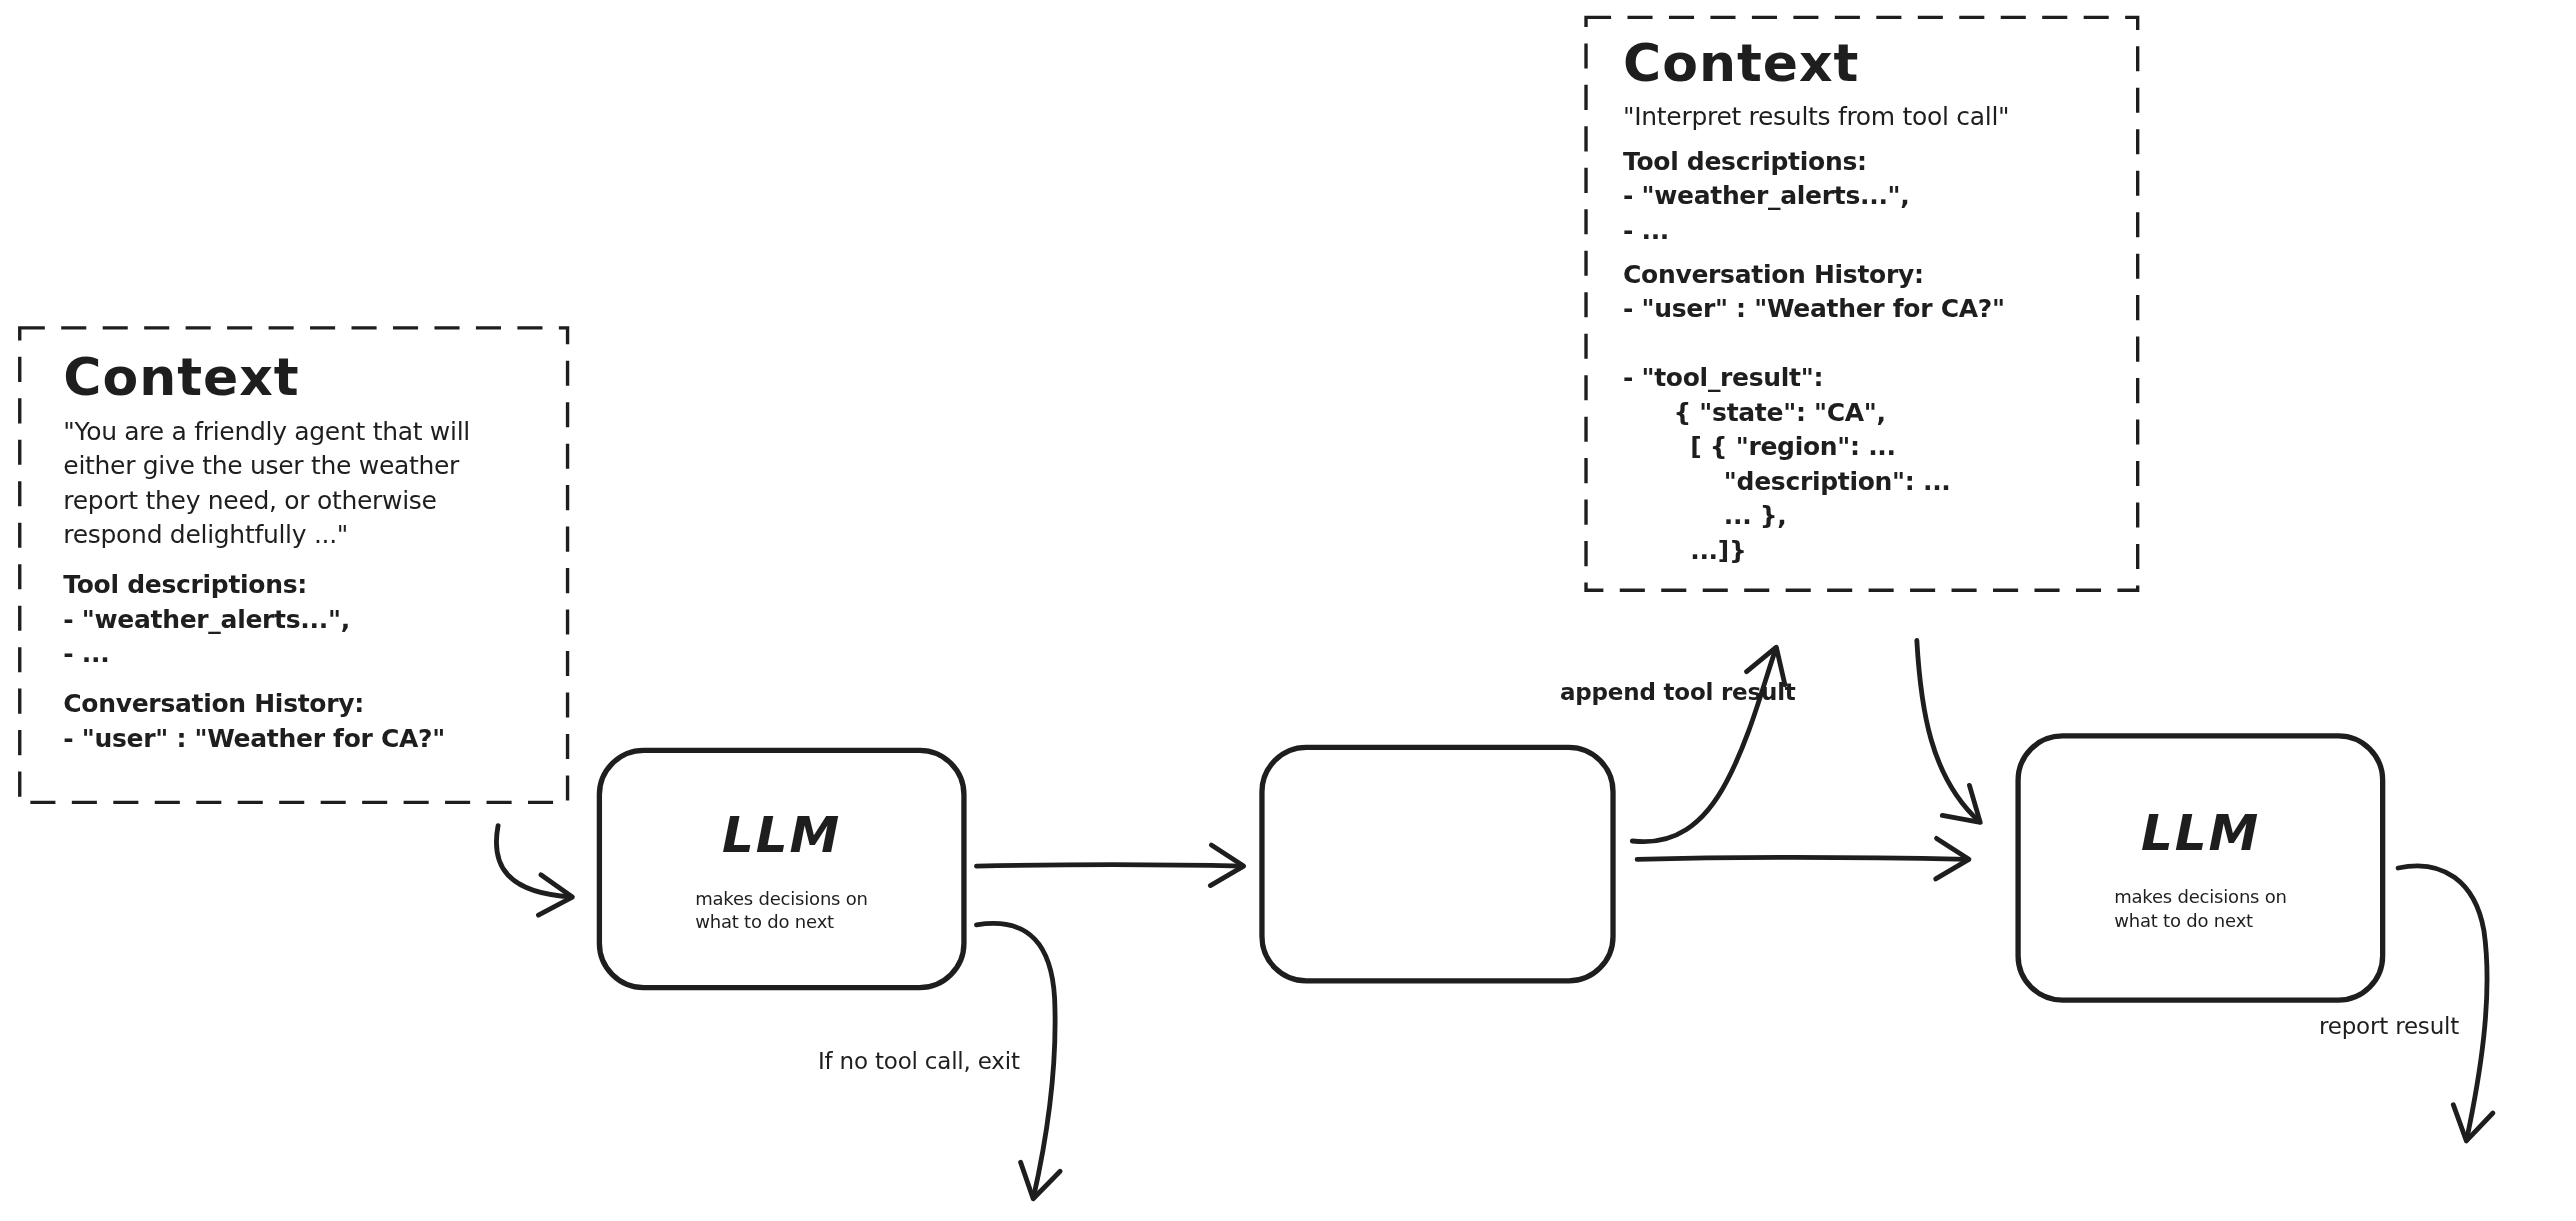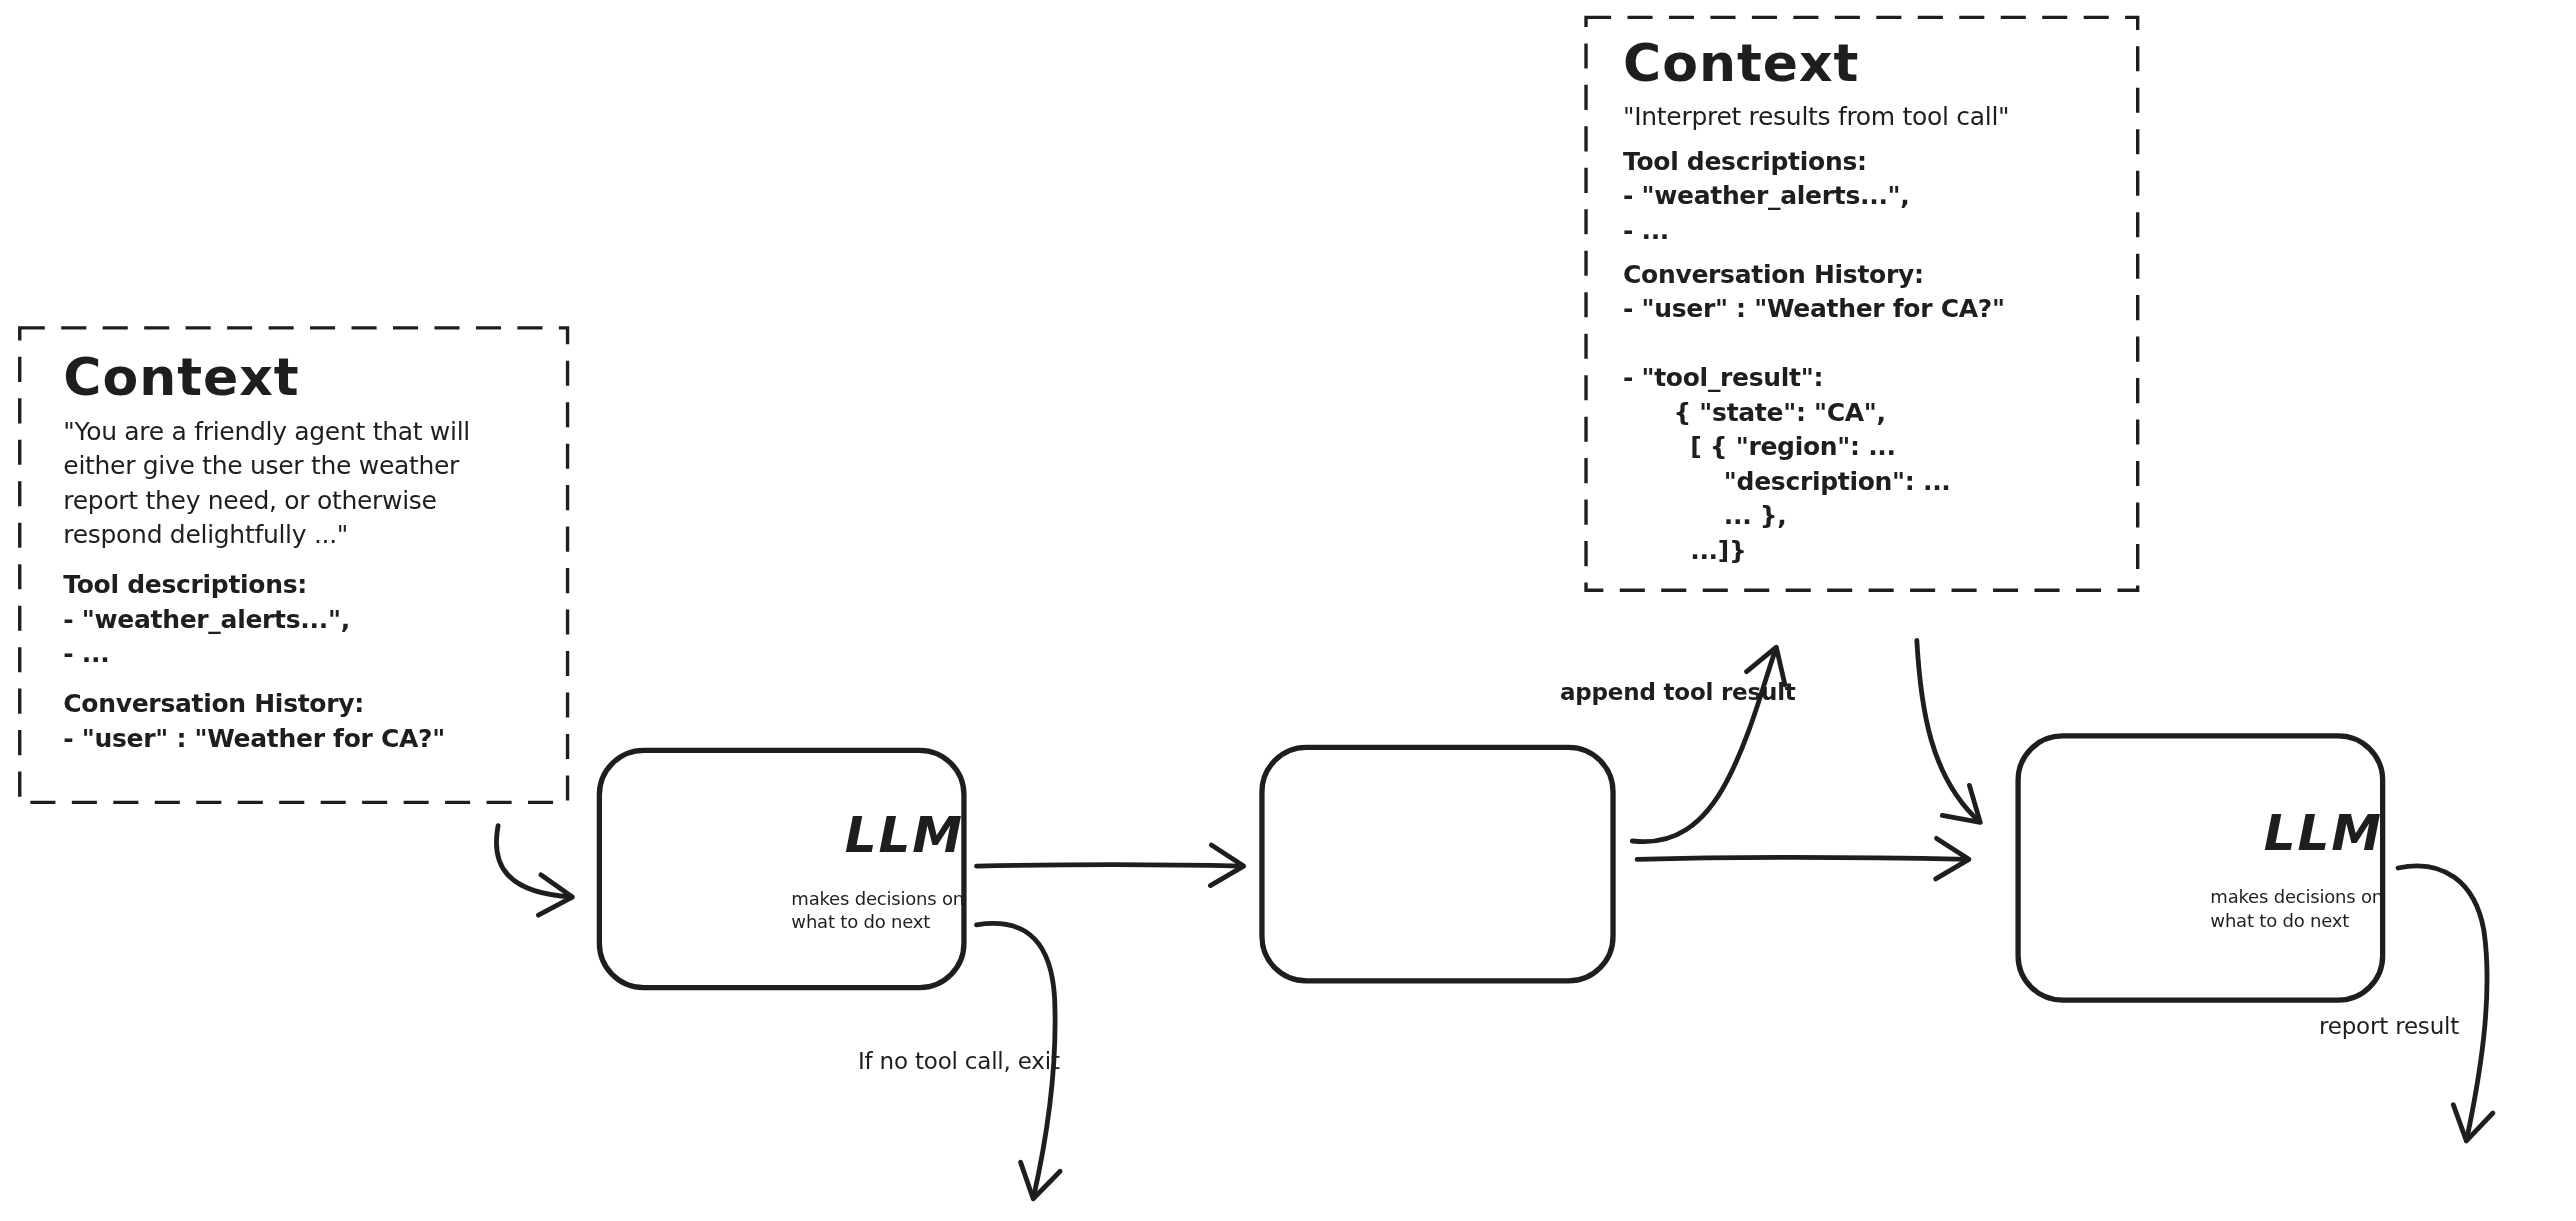--- a/index.html
+++ b/index.html
@@ -38,21 +38,21 @@
     letter-spacing: -0.3px;
   }
   .ctx .sec + .sec { margin-top: 15.4px; font-weight: bold; }
   .ctx.tight .sec + .sec { margin-top: 9.6px; }
   
   .node {
     position: absolute;
     box-sizing: border-box;
     display: flex;
     flex-direction: column;
-    align-items: flex-end;
+    align-items: center;
     justify-content: center;
     text-align: center;
   }
   .node .node-title {
     font-size: 50px;
     font-weight: 700;
     letter-spacing: 1.9px;
   }
   .node.italic-title .node-title { font-style: italic; }
   .node .node-sub {
@@ -143,17 +143,17 @@
   </div>
 
 
   <div class="node italic-title" style="left:2018px; top:736px; width:365px; height:264px;">
     <div class="node-title">LLM</div>
     <div class="node-sub">makes decisions on
 what to do next</div>
   </div>
 
   <div class="edge-label" style="left:1560px; top:679px;font-weight:bold;">append tool result</div>
-  <div class="edge-label" style="left:858px; top:1048px;">If no tool call, exit</div>
+  <div class="edge-label" style="left:818px; top:1048px;">If no tool call, exit</div>
   <div class="edge-label" style="left:2319px; top:1013px;">report result</div>
 
 </div>
 
 
 </body></html>

